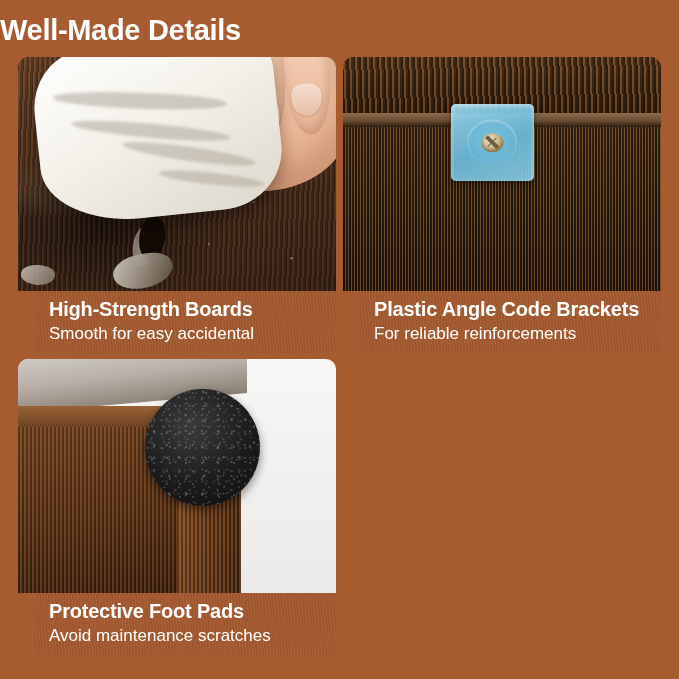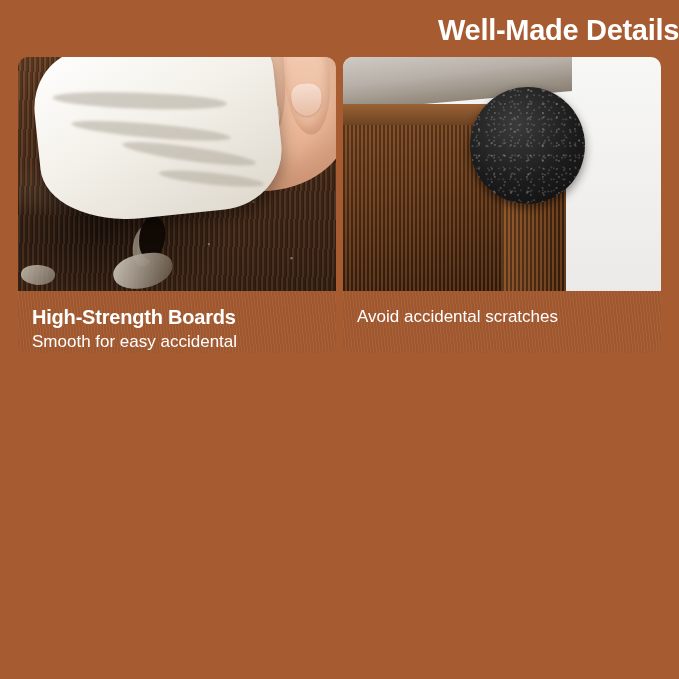--- a/index.html
+++ b/index.html
@@ -14,21 +14,21 @@
     overflow: hidden;
     position: relative;
   }
 
   
   .page-title {
     position: absolute;
     top: 10px;
     left: 0;
     width: 679px;
-    text-align: right;
+    text-align: left;
     color: #ffffff;
     font-size: 29px;
     font-weight: bold;
     letter-spacing: -0.3px;
     line-height: 40px;
   }
 
   
   .grid {
     position: absolute;
@@ -297,30 +297,30 @@
       radial-gradient(circle at 55% 62%, rgba(255,255,255,0.20) 0.7px, transparent 1.4px),
       radial-gradient(circle at 78% 70%, rgba(255,255,255,0.14) 0.7px, transparent 1.4px),
       radial-gradient(circle at 35% 80%, rgba(255,255,255,0.17) 0.7px, transparent 1.4px),
       radial-gradient(circle at 62% 40%, rgba(255,255,255,0.13) 0.6px, transparent 1.3px);
     background-size: 14px 14px, 17px 17px, 13px 13px, 15px 15px, 16px 16px, 12px 12px, 18px 18px, 11px 11px;
   }
 
   
   .caption {
     position: absolute;
-    left: 0;
+    left: 17px;
     bottom: 0;
     width: 100%;
     height: 62px;
     background:
       repeating-linear-gradient(84deg,
         rgba(255,255,255,0.035) 0px, rgba(255,255,255,0.035) 1px,
         rgba(0,0,0,0.045) 1px, rgba(0,0,0,0.045) 3px),
       #a65b31;
-    padding: 14px 0 0 14px;
+    padding: 6px 0 0 14px;
     box-sizing: border-box;
   }
   .caption-title {
     color: #ffffff;
     font-size: 20px;
     font-weight: bold;
     letter-spacing: -0.2px;
     line-height: 25px;
     white-space: nowrap;
   }
@@ -366,30 +366,49 @@
         <div class="cloth-fold" style="left:48%; top:78%; width:44%; height:7%;  transform:rotate(12deg);"></div>
       </div>
     </div>
     <div class="caption">
       <div class="caption-title">High-Strength Boards</div>
       <div class="caption-sub">Smooth for easy accidental</div>
     </div>
   </div>
 
 
+  <div class="card">
+    <div class="photo">
+      <div class="wood-top3"></div>
+      <div class="seam3"></div>
+      <div class="wood-bot3"></div>
+      <div class="bracket">
+        <div class="bracket-recess">
+          <div class="screw">
+            <div class="screw-cross"></div>
+          </div>
+        </div>
+      </div>
+    </div>
+    <div class="caption">
+      <div class="caption-title">Plastic Angle Code Brackets</div>
+      <div class="caption-sub">For reliable reinforcements</div>
+    </div>
+  </div>
 
   <div class="card">
     <div class="photo">
       <div class="c4-white"></div>
       <div class="c4-tabletop"></div>
       <div class="c4-apron"></div>
       <div class="c4-apron-top"></div>
       <div class="c4-leg"></div>
       <div class="c4-pad">
         <div class="c4-pad-tex"></div>
       </div>
     </div>
     <div class="caption">
-      <div class="caption-sub">Avoid accidental scratches</div>
+      <div class="caption-title">Protective Foot Pads</div>
+      <div class="caption-sub">Avoid maintenance scratches</div>
     </div>
   </div>
 
 </div>
 
 </body></html>

